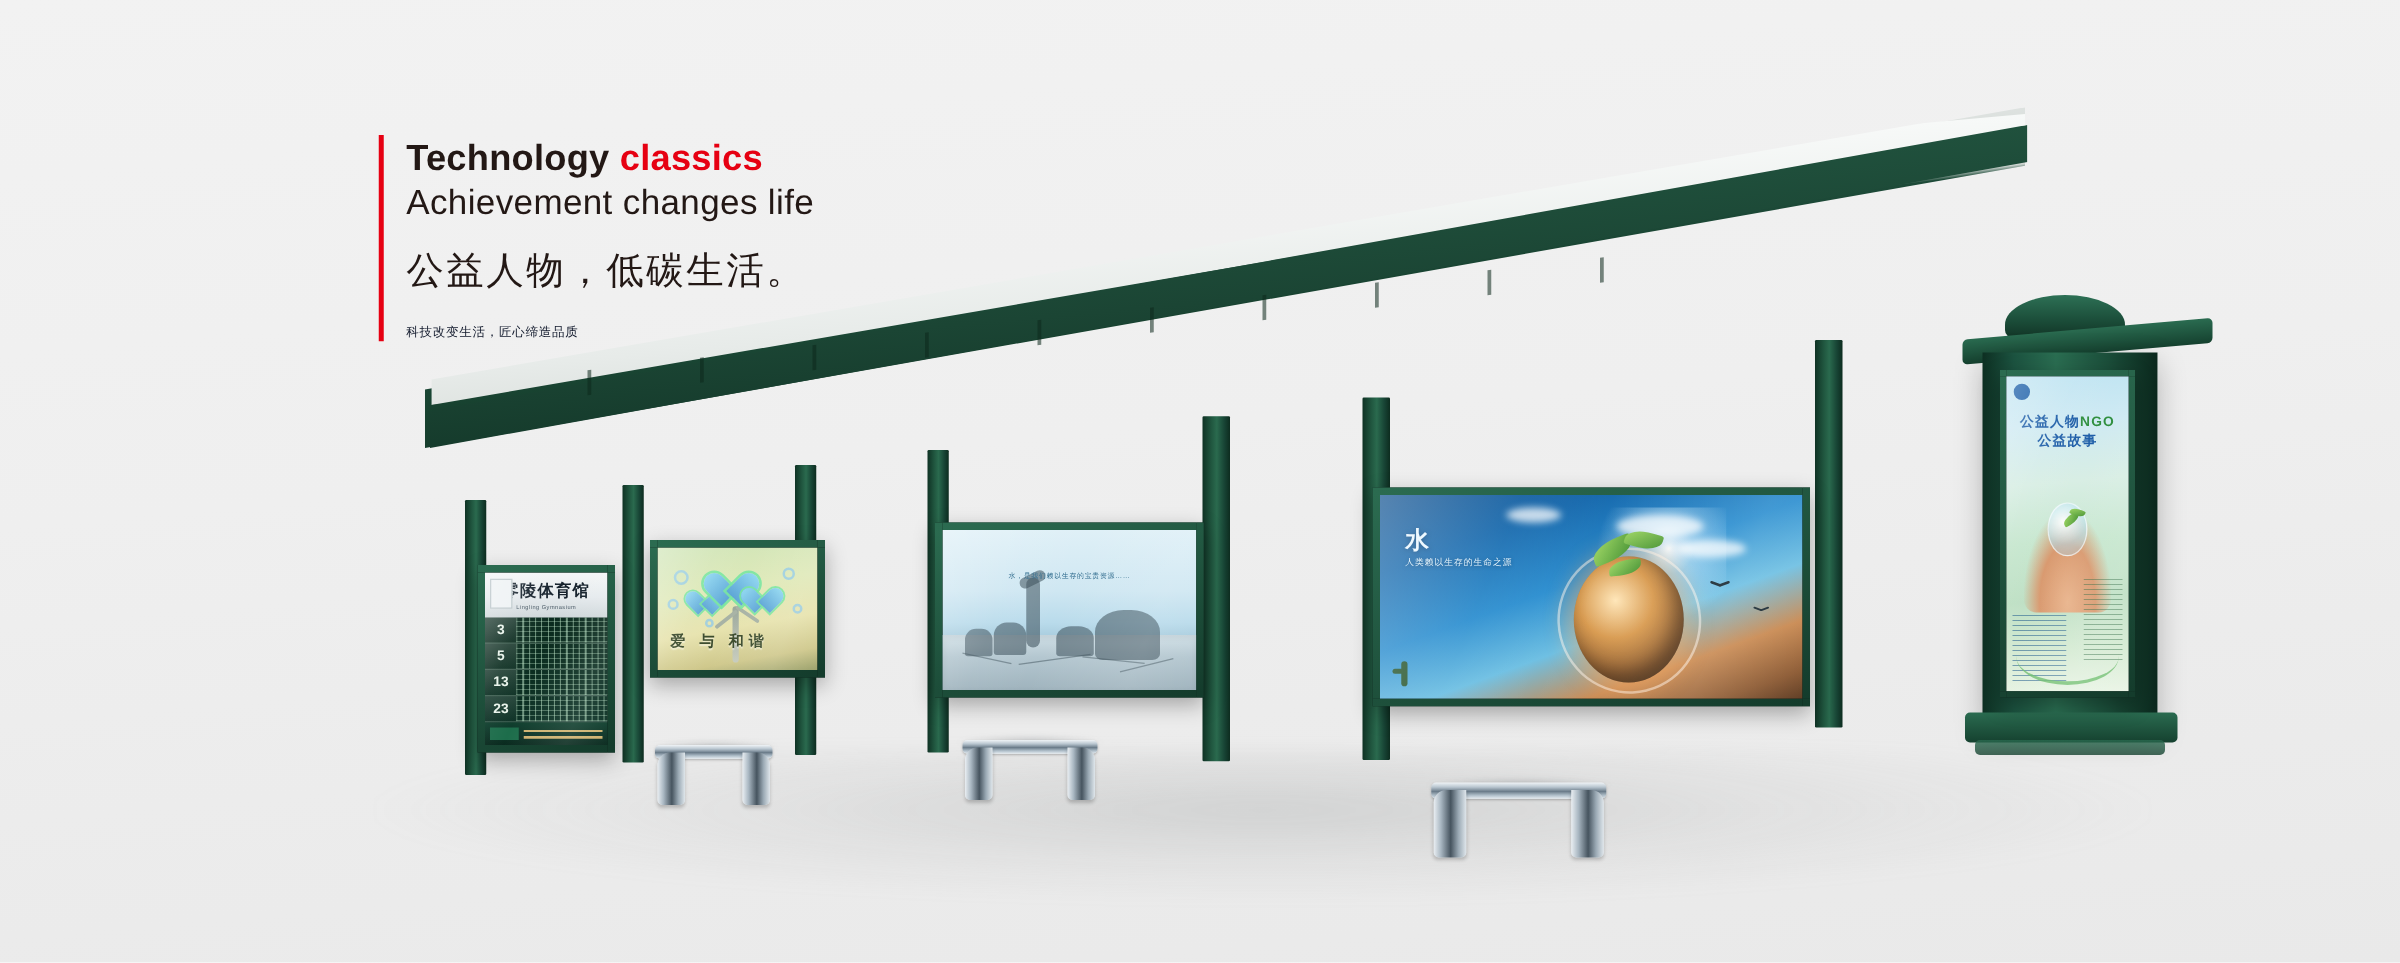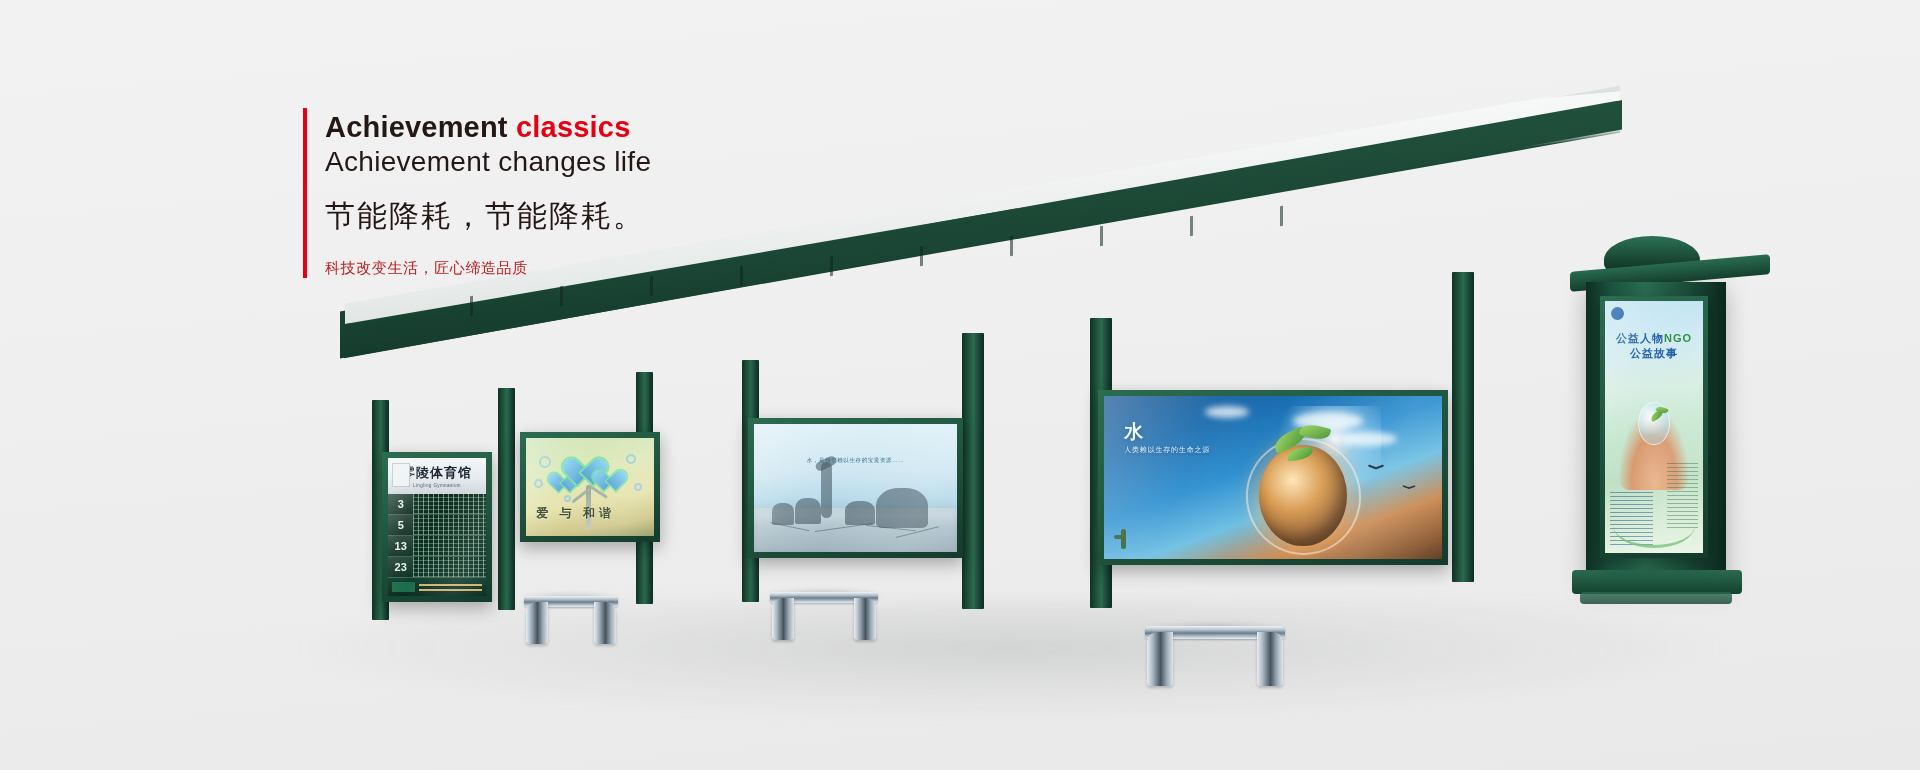--- a/index.html
+++ b/index.html
@@ -11,21 +11,21 @@
   }
 
   
   #headline { position:absolute; left:303px; top:108px; display:flex; }
   #headline .redbar { width:4px; background:#e60012; margin-right:18px; align-self:stretch; }
   #headline .lines { padding-top:2px; }
   .line-en1 { font-size:29px; font-weight:bold; letter-spacing:.2px; color:#231815; line-height:1.18; white-space:nowrap;}
   .line-en1 .accent { color:#e60012; }
   .line-en2 { font-size:28px; font-weight:400; color:#231815; line-height:1.28; letter-spacing:.3px; white-space:nowrap;}
   .line-cn1 { font-size:30px; color:#231815; margin-top:16px; letter-spacing:2px; white-space:nowrap;}
-  .line-cn2 { font-size:15px; color:#b91c1c; margin-top:22px; letter-spacing:.6px; white-space:nowrap;}
+  .line-cn2 { font-size:10px; color:#0f172a; margin-top:22px; letter-spacing:.6px; white-space:nowrap;}
 
   
   #scene { position:absolute; inset:0; }
   .shadowfloor{
     position:absolute; left:300px; top:600px; width:1420px; height:120px;
     background:radial-gradient(ellipse at 50% 40%, rgba(120,125,125,.22) 0%, rgba(150,152,152,.10) 42%, rgba(255,255,255,0) 72%);
     filter:blur(6px);
   }
 
   
@@ -371,18 +371,18 @@
     <div class="seat" style="height:13px;"></div>
     <div class="leg l" style="height:54px;width:26px;"></div>
     <div class="leg r" style="height:54px;width:26px;"></div>
   </div>
 
 </div>
 
 <div id="headline">
   <div class="redbar"></div>
   <div class="lines">
-    <div class="line-en1"><span>Achievement </span><span class="accent">classics</span></div>
+    <div class="line-en1"><span>Technology </span><span class="accent">classics</span></div>
     <div class="line-en2">Achievement changes life</div>
-    <div class="line-cn1">节能降耗，节能降耗。</div>
+    <div class="line-cn1">公益人物，低碳生活。</div>
     <div class="line-cn2">科技改变生活，匠心缔造品质</div>
   </div>
 </div>
 
 </body></html>

